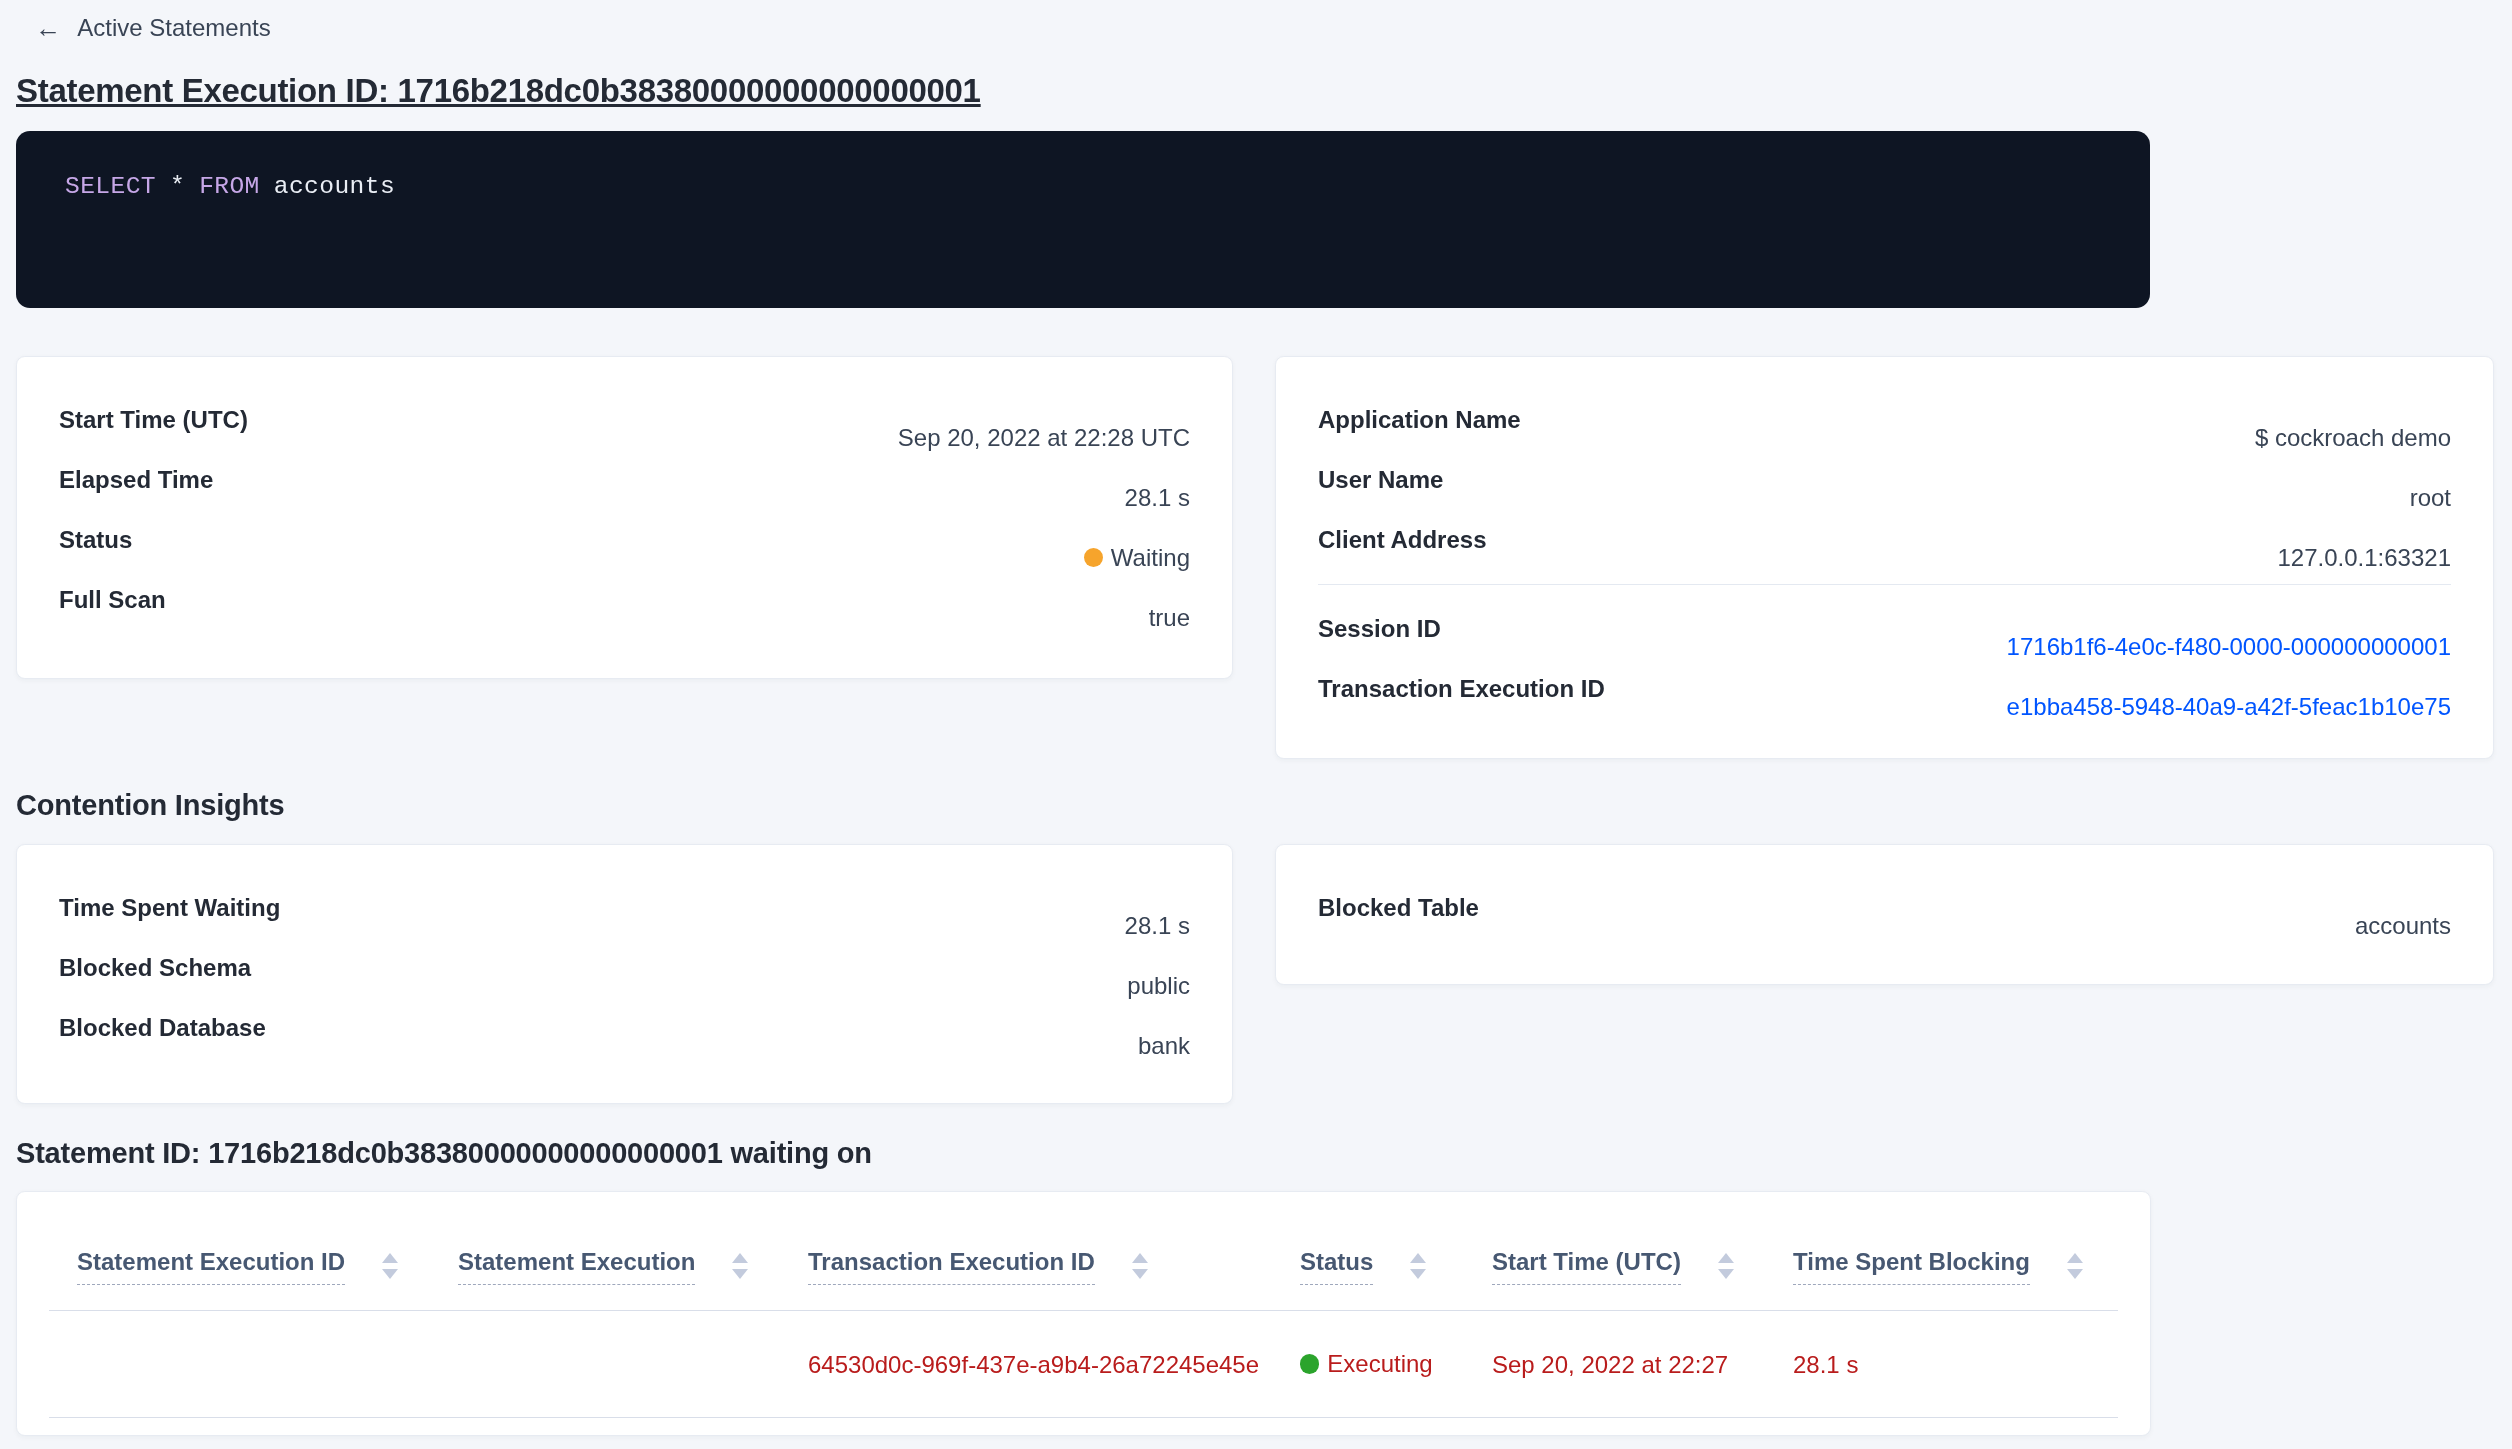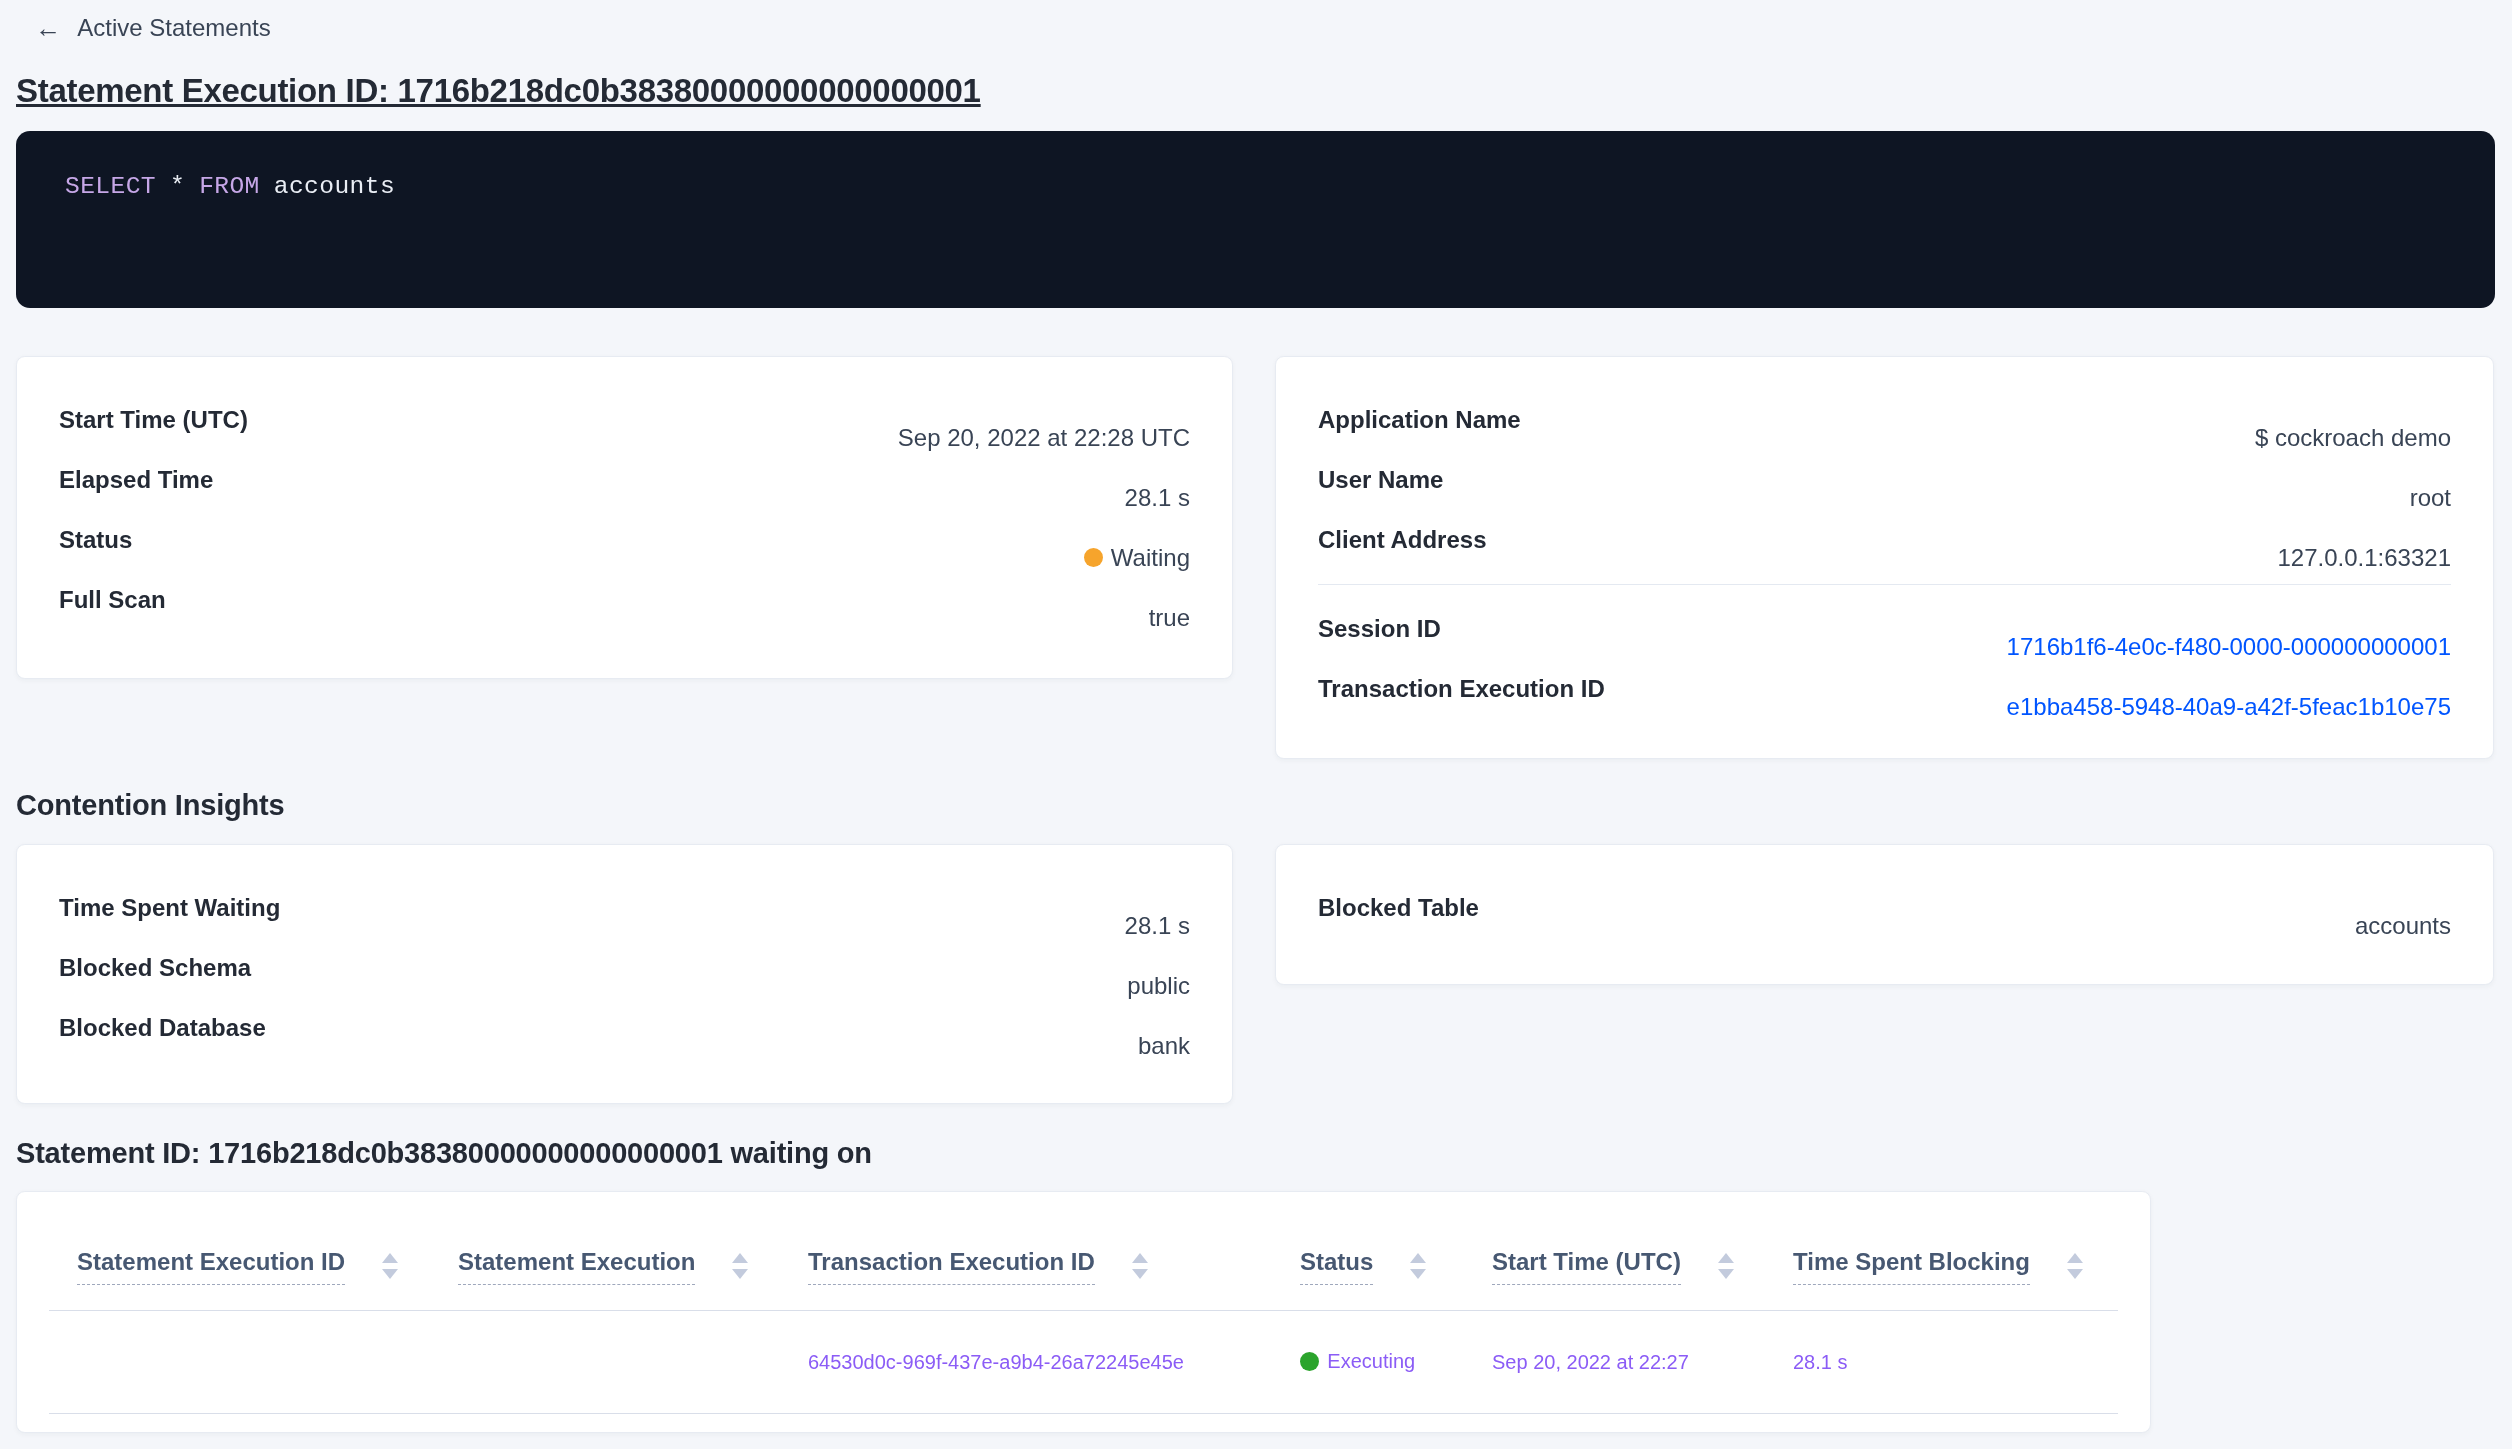--- a/index.html
+++ b/index.html
@@ -15,21 +15,21 @@
   
   .back-row { margin-left: 19.3px; height: 35px; display: flex; align-items: center; }
   .back-link { display: inline-flex; align-items: center; gap: 16px; font-size: 24px; color: #394455; cursor: pointer; }
   .back-arrow { font-size: 26px; line-height: 1; color: #394455; }
 
   
   .page-title { margin: 26px 0 0 0; font-size: 33px; font-weight: 700; color: #242A35; letter-spacing: -0.3px; text-decoration: underline; }
 
   
   .sql-box {
-    margin-top: 21px; width: 2479px; height: 177px;
+    margin-top: 21px; width: 2134px; height: 177px;
     background: #0E1523; border-radius: 14px; padding: 42px 0 0 49px;
   }
   .sql-line { font-family: "Liberation Mono", "DejaVu Sans Mono", monospace; font-size: 24.6px; letter-spacing: 0.4px; }
   .sql-line .kw { color: #C6A7E7; }
   .sql-line .plain { color: #E9EDF4; }
   .sql-line span { margin-right: 14px; }
   .sql-line span:last-child { margin-right: 0; }
 
   
   .cards-row { display: flex; gap: 42px; align-items: flex-start; }
@@ -83,21 +83,21 @@
   }
   .th-wrap { display: flex; align-items: flex-start; padding-bottom: 24.6px; }
   .th-label {
     font-size: 24px; font-weight: 700; color: #475872; white-space: nowrap;
     padding-bottom: 8.8px; border-bottom: 1.8px dashed #9FA8BC; cursor: pointer; text-align: center;
   }
   .sort-icon { display: inline-flex; flex-direction: column; gap: 6.1px; margin-left: 37px; margin-top: 5.3px; cursor: pointer; flex: none; }
   .tri-up { width: 0; height: 0; border-left: 8px solid transparent; border-right: 8px solid transparent; border-bottom: 10.5px solid #C3CBDD; }
   .tri-down { width: 0; height: 0; border-left: 8px solid transparent; border-right: 8px solid transparent; border-top: 10.5px solid #C3CBDD; }
   .waiting-table tbody td {
-    padding: 39px 0 37px 28px; font-size: 20px; color: #8b5cf6;
+    padding: 39px 0 37px 28px; font-size: 24px; color: #b91c1c;
     border-bottom: 1.8px solid #D9DEE9; white-space: nowrap; overflow: hidden;
   }
 </style>
 </head>
 <body>
 
 <div class="page">
 
   <div class="back-row">
     <span class="back-link">

